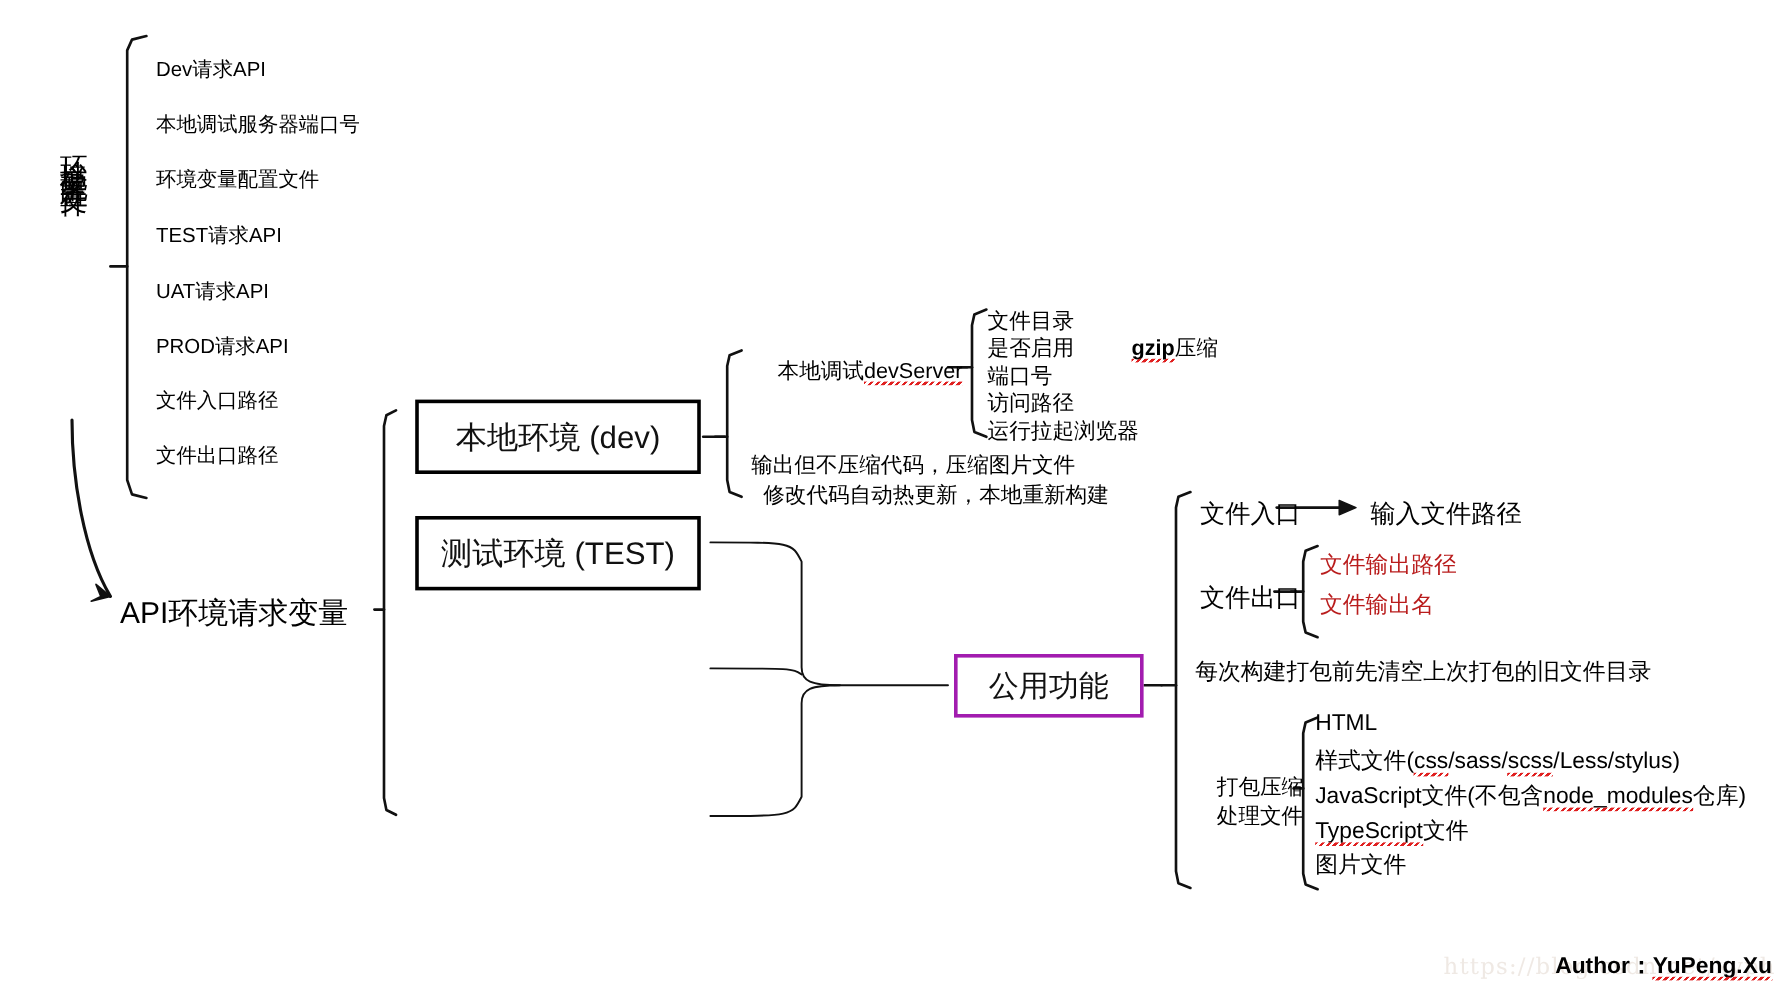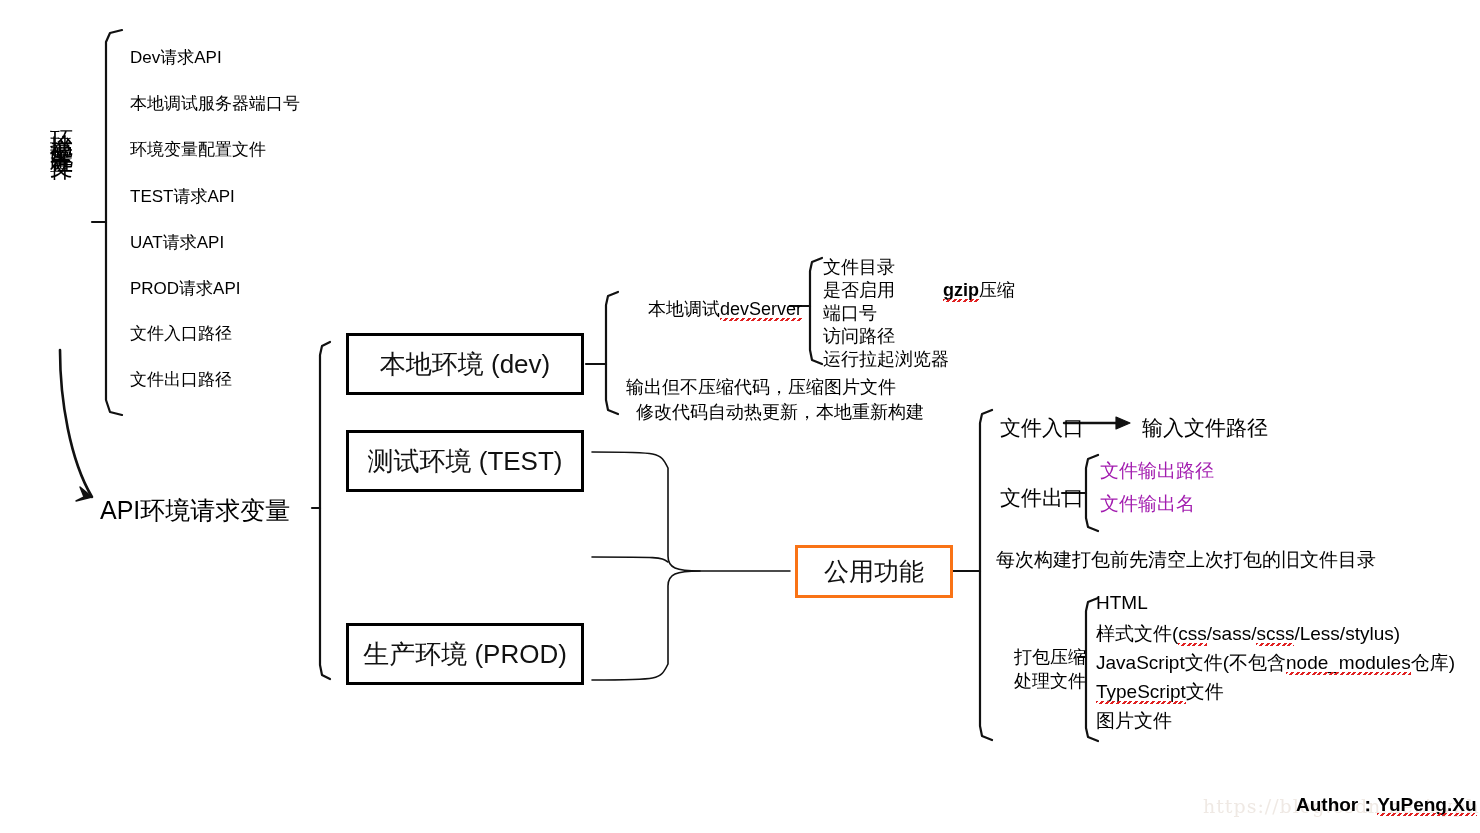--- a/index.html
+++ b/index.html
@@ -86,21 +86,21 @@
     color:#111;
     background:#fff;
     white-space:nowrap;
   }
 
   
   #commonbox{
     position:absolute;
     left:795px; top:545px;
     width:158px; height:53px;
-    border:3px solid #f97316;
+    border:3px solid #a21caf;
     box-sizing:border-box;
     display:flex;align-items:center;justify-content:center;
     font-size:25px;color:#111;background:#fff;white-space:nowrap;
   }
 
   
   #devserver{
     position:absolute;left:628px;top:297px;
     font-size:18px;color:#000;white-space:nowrap;margin-left:20px;
   }
@@ -118,21 +118,21 @@
     content:"";position:absolute;left:0;right:0;bottom:-1px;height:3px;
     background-image:repeating-linear-gradient(135deg,#e02020 0 2px,transparent 2px 4px);
   }
   .devnote{
     position:absolute;
     font-size:18px;color:#000;white-space:nowrap;
   }
 
   
   .rlabel{position:absolute;font-size:21px;color:#000;white-space:nowrap;}
-  .rsub{position:absolute;font-size:19px;color:#a21caf;white-space:nowrap;}
+  .rsub{position:absolute;font-size:19px;color:#b91c1c;white-space:nowrap;}
   .pkgitem{
     position:absolute;left:1096px;
     font-size:19px;color:#000000;white-space:nowrap;
   }
   .pkgitem .sq{position:relative;display:inline-block;}
   .pkgitem .sq:after{
     content:"";position:absolute;left:0;right:0;bottom:-1px;height:3px;
     background-image:repeating-linear-gradient(135deg,#e02020 0 2px,transparent 2px 4px);
   }
   #pkglabel{
@@ -220,21 +220,20 @@
   <div class="leftitem sans" style="top:185px">TEST请求API</div>
   <div class="leftitem sans" style="top:231px">UAT请求API</div>
   <div class="leftitem sans" style="top:277px">PROD请求API</div>
   <div class="leftitem sans" style="top:322px">文件入口路径</div>
   <div class="leftitem sans" style="top:368px">文件出口路径</div>
 
   <div id="apilabel" class="sans">API环境请求变量</div>
 
   <div class="envbox sans" style="top:333px">本地环境 (dev)</div>
   <div class="envbox sans" style="top:430px">测试环境 (TEST)</div>
-  <div class="envbox sans" style="top:623px">生产环境 (PROD)</div>
 
   <div id="devserver" class="serif">
     <span>本地调试</span><span class="sq sans">devServer</span>
   </div>
 
   <div class="dsitem serif" style="top:255px">
     <span>文件目录</span><span class="sq"></span><span></span>
   </div>
   <div class="dsitem serif" style="top:278px">
     <span>是否启用</span><span class="sq sans" style="font-weight:bold">gzip</span><span>压缩</span>

